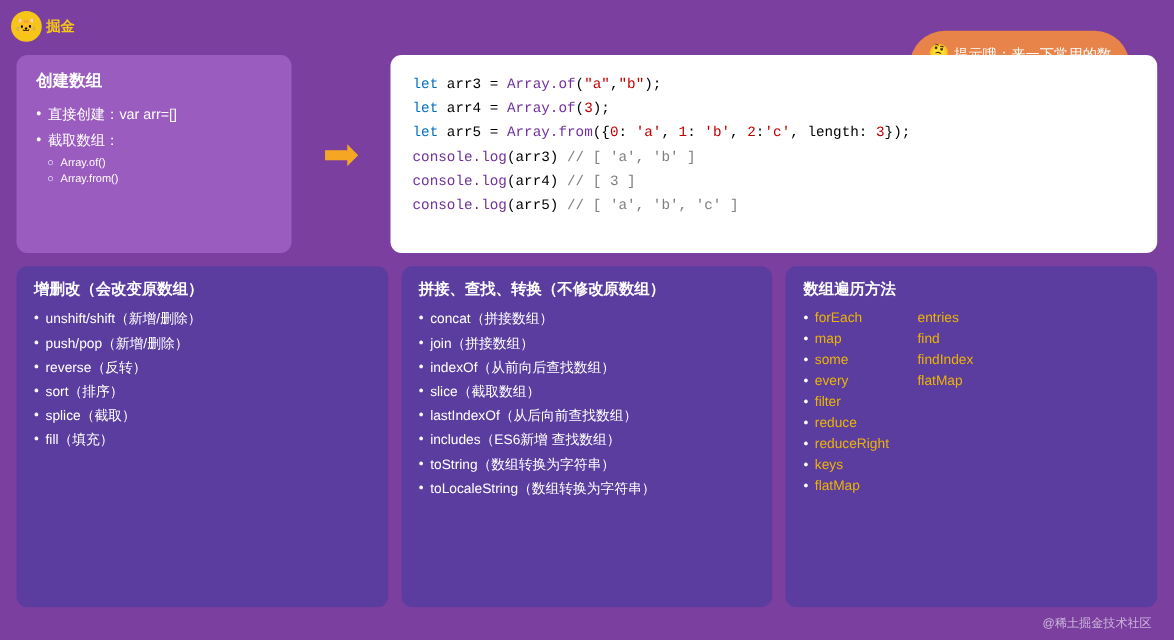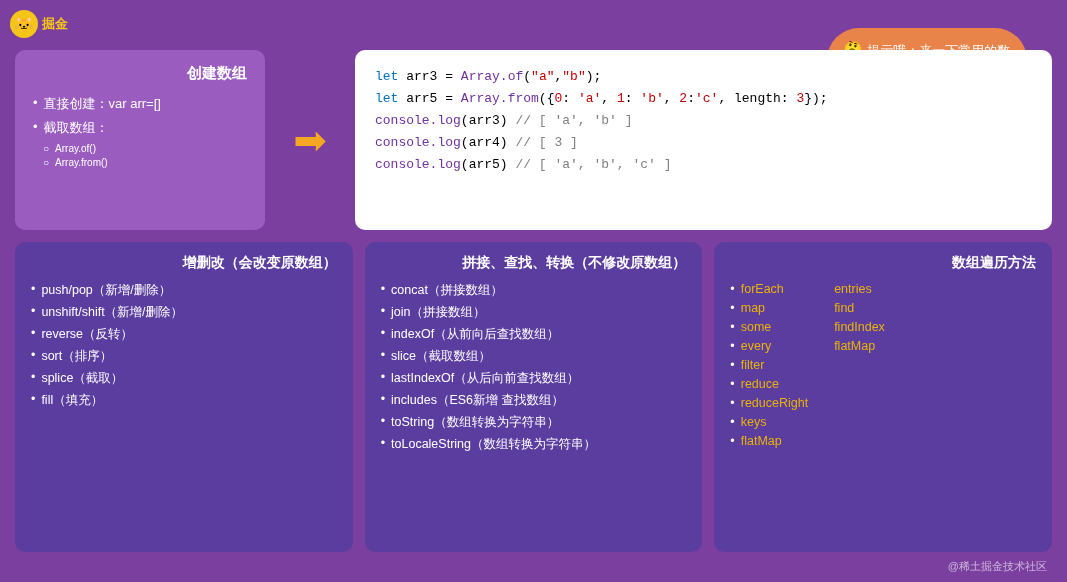--- a/index.html
+++ b/index.html
@@ -84,21 +84,21 @@
       background: #9b5cbf;
       border-radius: 10px;
       padding: 14px 18px;
       width: 250px;
       flex-shrink: 0;
     }
     .box-title {
       color: #fff;
       font-size: 15px;
       font-weight: bold;
-      text-align: right;
+      text-align: left;
       margin-bottom: 12px;
     }
     .box-list {
       list-style: none;
       padding: 0;
     }
     .box-list li {
       color: #fff;
       font-size: 13px;
       margin-bottom: 6px;
@@ -264,37 +264,38 @@
         </li>
       </ul>
     </div>
 
     <div class="arrow-container">
       <span class="arrow">➡</span>
     </div>
 
     <div class="code-box">
       <span class="code-line"><span class="kw">let</span> <span class="var-name">arr3</span> = <span class="fn">Array.of</span>(<span class="str">"a"</span>,<span class="str">"b"</span>);</span>
+      <span class="code-line"><span class="kw">let</span> <span class="var-name">arr4</span> = <span class="fn">Array.of</span>(<span class="num">3</span>);</span>
       <span class="code-line"><span class="kw">let</span> <span class="var-name">arr5</span> = <span class="fn">Array.from</span>({<span class="num">0</span>: <span class="str">'a'</span>, <span class="num">1</span>: <span class="str">'b'</span>, <span class="num">2</span>:<span class="str">'c'</span>, length: <span class="num">3</span>});</span>
       <span class="code-line"><span class="fn">console.log</span>(arr3) <span class="cmt">// [ 'a', 'b' ]</span></span>
       <span class="code-line"><span class="fn">console.log</span>(arr4) <span class="cmt">// [ 3 ]</span></span>
       <span class="code-line"><span class="fn">console.log</span>(arr5) <span class="cmt">// [ 'a', 'b', 'c' ]</span></span>
     </div>
   </div>
 
   <div class="bottom-row">
 
     <div class="method-box">
       <div class="box-title">增删改（会改变原数组）</div>
       <ul class="method-list">
         <li>
+            <span>unshift/shift（新增/删除）</span>
+          </li>
+        <li>
             <span>push/pop（新增/删除）</span>
-          </li>
-        <li>
-            <span>unshift/shift（新增/删除）</span>
           </li>
         <li>
             <span>reverse（反转）</span>
           </li>
         <li>
             <span>sort（排序）</span>
           </li>
         <li>
             <span>splice（截取）</span>
           </li>

